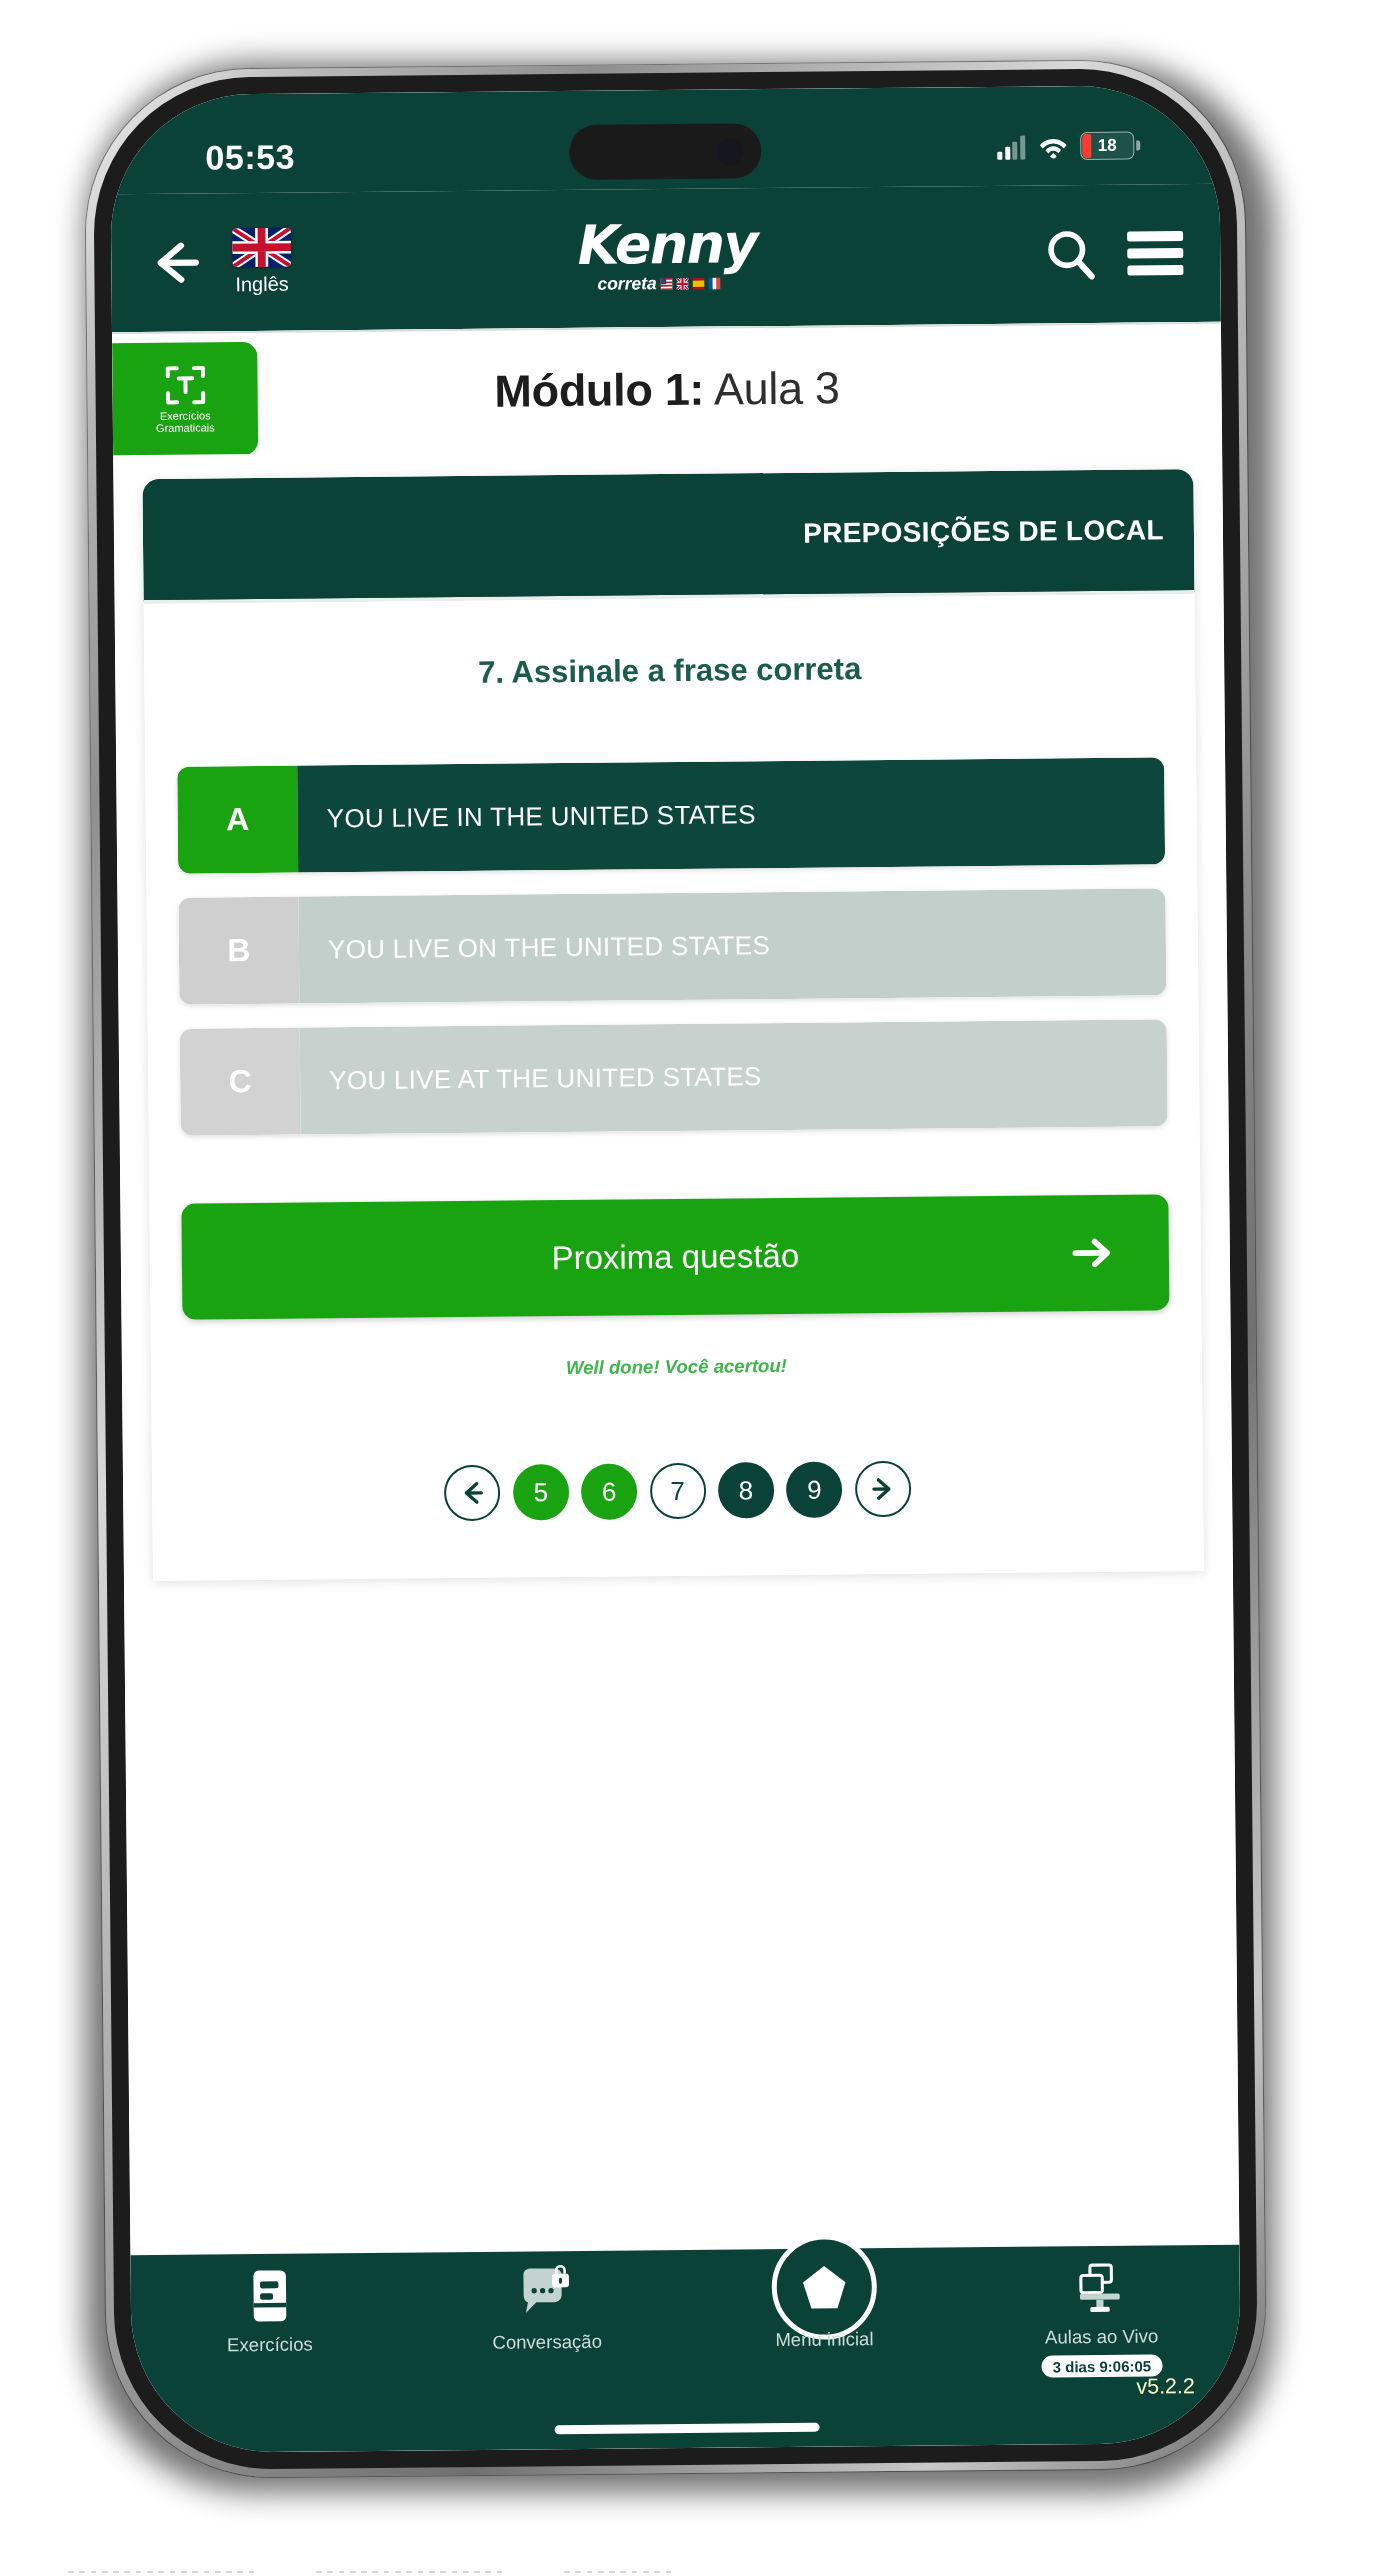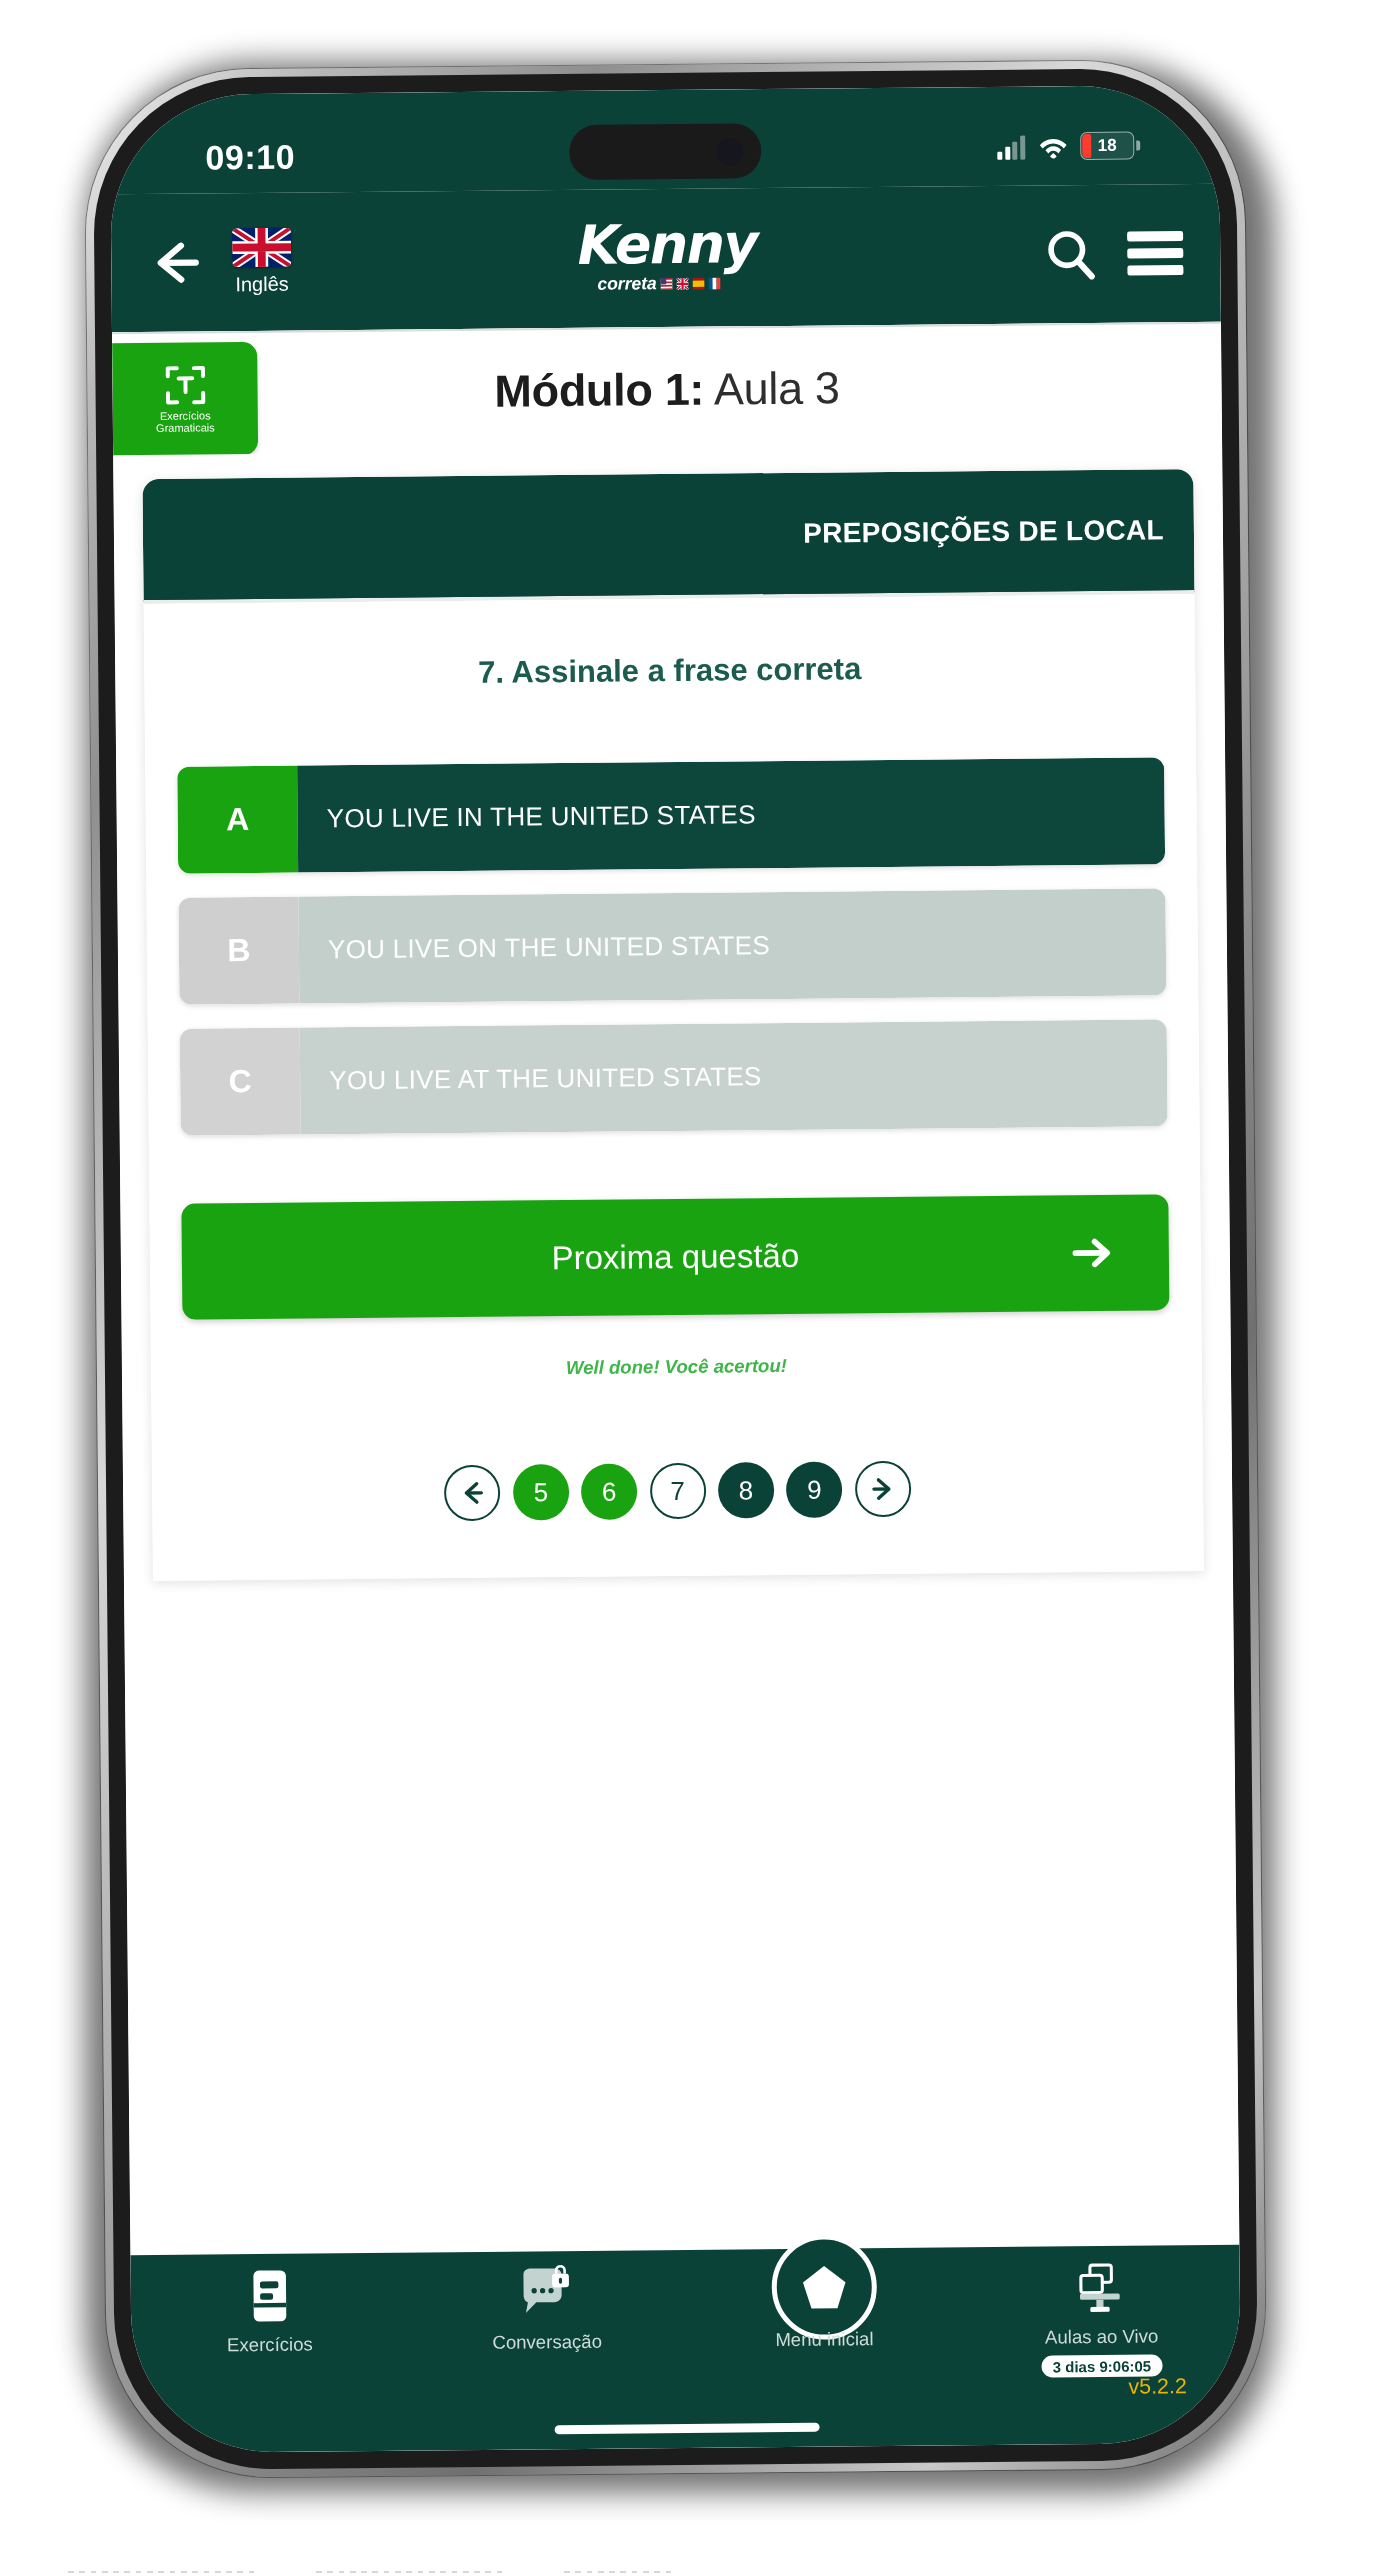--- a/index.html
+++ b/index.html
@@ -420,23 +420,23 @@
     font-size: 15px;
     font-weight: 700;
     border-radius: 12.4px;
     padding: 2.8px 11.3px;
     margin-top: 1.1px;
     white-space: nowrap;
   }
   .nav-live .nav-label { margin-bottom: -2.3px; }
   .version {
     position: absolute;
-    right: 54px;
+    right: 46px;
     bottom: 44px;
-    color: #eab308;
+    color: #fef9c3;
     font-size: 21.4px;
     font-weight: 400;
   }
   .home-indicator {
     position: absolute;
     left: 50%; transform: translateX(-50%);
     bottom: 14.7px;
     width: 265px; height: 9px;
     border-radius: 5.6px;
     background: #ffffff;
@@ -452,21 +452,21 @@
 <div class="phone-outer">
   <div class="side-btn sb-mute"></div>
   <div class="side-btn sb-volup"></div>
   <div class="side-btn sb-voldn"></div>
   <div class="side-btn sb-power"></div>
 
   <div class="phone-mid">
     <div class="phone-screen">
 
       <div class="statusbar">
-        <div class="sb-time">09:10</div>
+        <div class="sb-time">05:53</div>
         <div class="dynamic-island">
           <div class="di-cam"></div>
         </div>
         <div class="sb-right">
           <div class="signal">
             <i></i>
               <i></i>
               <i></i>
               <i></i>
           </div>

